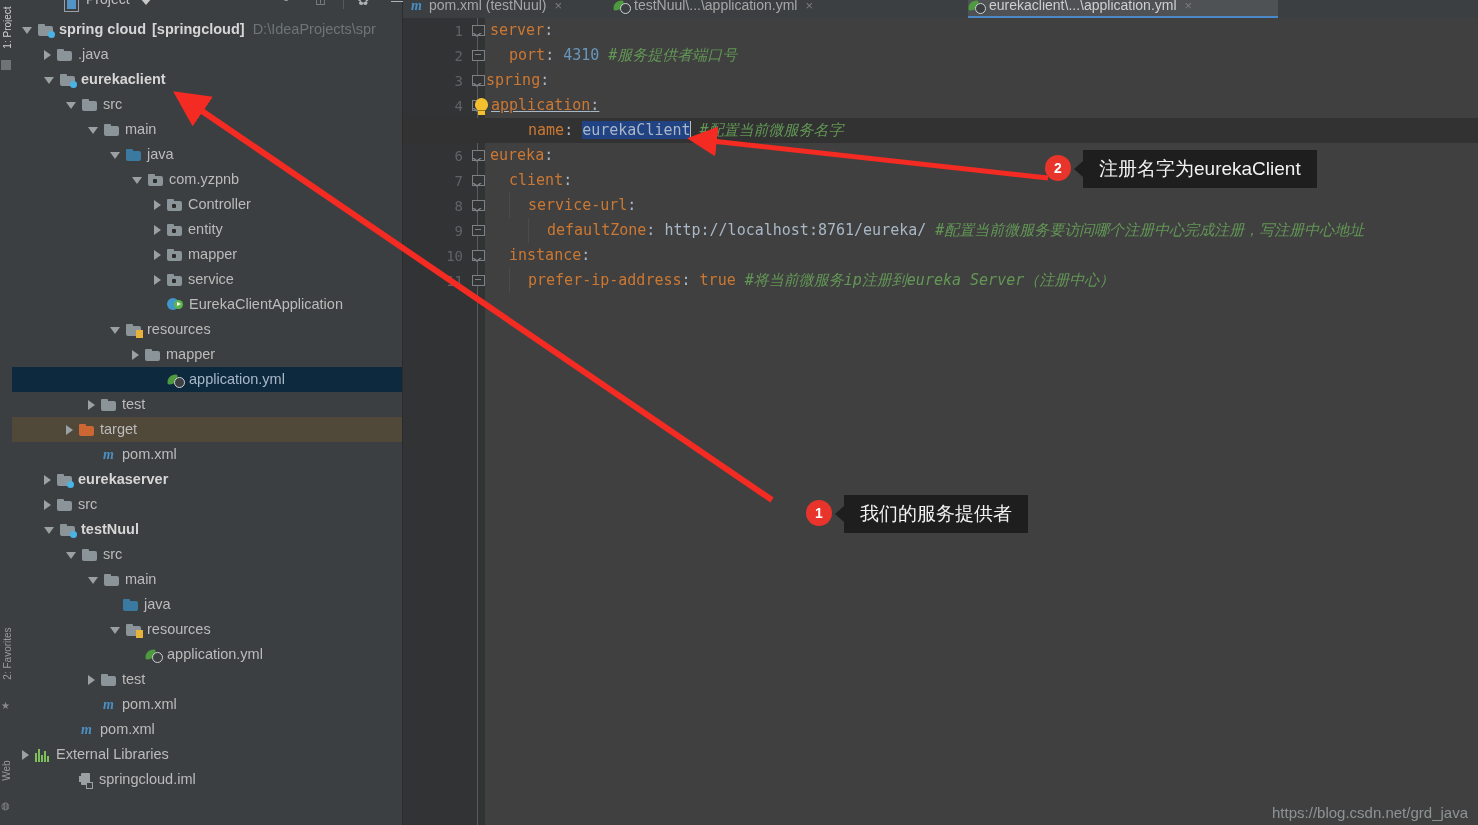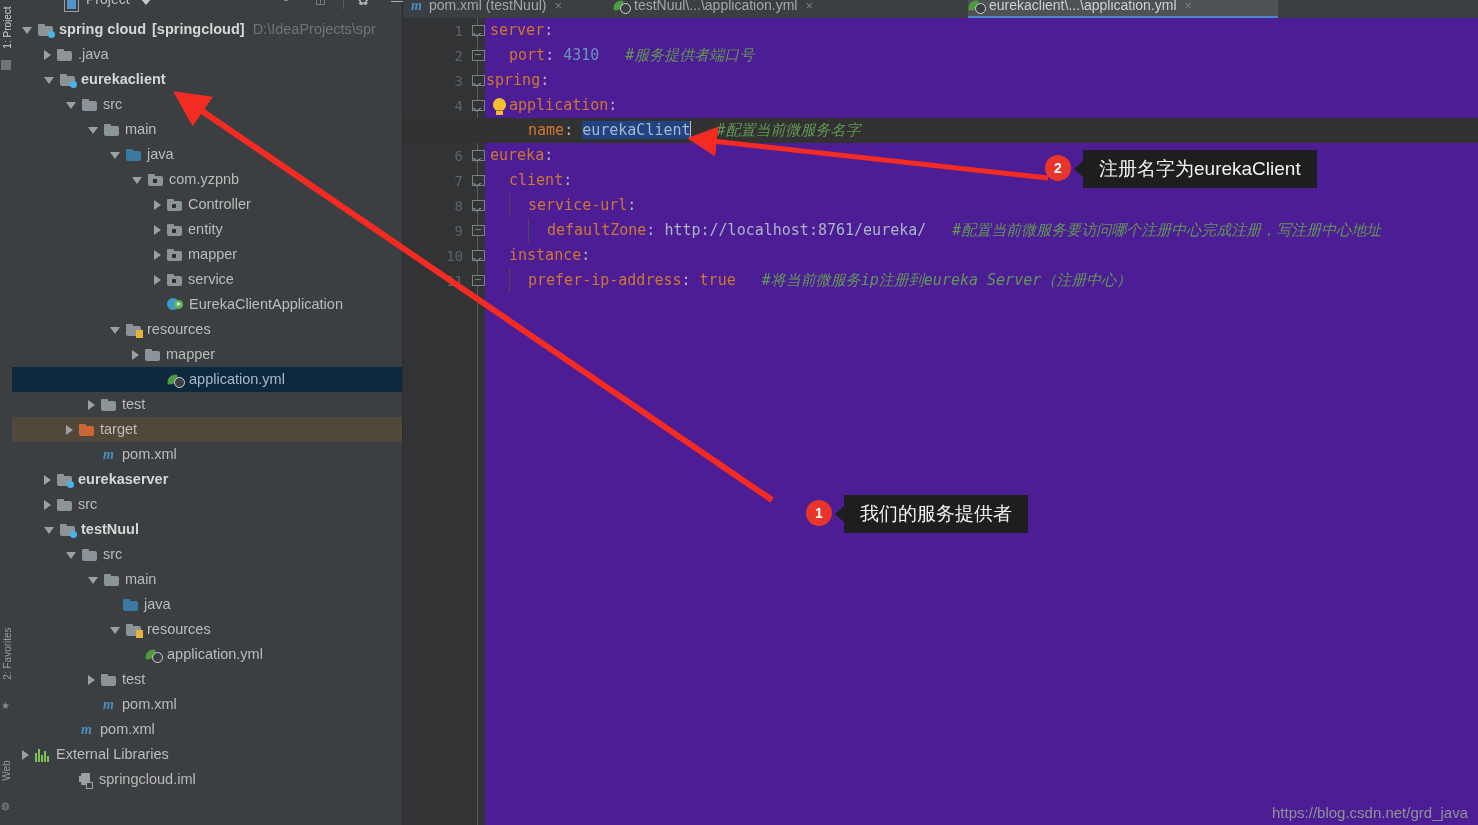--- a/index.html
+++ b/index.html
@@ -133,28 +133,28 @@
   .foldcol{position:absolute;left:68px;top:18px;width:14px;height:807px;background:#313335;}
   .foldline{position:absolute;left:6px;top:0;width:1px;height:807px;background:#595b5d;}
   .foldmark{position:absolute;left:0;width:13px;height:13px;}
   .foldmark .sq{position:absolute;left:1px;top:1px;width:11px;height:9px;border:1px solid #7d8184;background:#313335;}
   .foldmark .pt{position:absolute;left:1px;top:9px;width:0;height:0;
     border-left:5.5px solid transparent;border-right:5.5px solid transparent;border-top:4px solid #7d8184;}
   .foldmark .pt:after{content:"";position:absolute;left:-4.5px;top:-5px;width:0;height:0;
     border-left:4.5px solid transparent;border-right:4.5px solid transparent;border-top:3px solid #313335;}
   .foldmark .dash{position:absolute;left:3.5px;top:5px;width:6px;height:1px;background:#7d8184;}
 
-  .codearea{position:absolute;left:82px;top:18px;width:993px;height:807px;background:#4c1d95;}
+  .codearea{position:absolute;left:82px;top:18px;width:993px;height:807px;background:#404040;}
   .cline{position:absolute;left:0;height:25px;line-height:25px;white-space:nowrap;
     font-family:"DejaVu Sans Mono",monospace;font-size:15px;}
   .curline{position:absolute;left:-82px;width:1075px;height:25px;background:#323232;}
   .k{color:#cc7832;}
   .num{color:#6897bb;}
   .str{color:#a9b7c6;}
-  .cmt{color:#629755;font-style:italic;margin-left:17px;}
+  .cmt{color:#629755;font-style:italic;}
   .sel{background:#214283;color:#a9b7c6;}
   .caret{display:inline-block;width:1px;height:17px;background:#bbbbbb;vertical-align:-3px;margin-left:-1px;}
   .bulb{position:absolute;width:13px;height:13px;border-radius:50% 50% 45% 45%;background:#f5c030;}
   .bulb:after{content:"";position:absolute;left:3px;bottom:-4px;width:7px;height:4px;
     background:#f5c030;border-top:1px solid #9a7a10;}
   .indentguide{position:absolute;width:1px;background:#4b4b4b;}
 
   
   .ann{position:absolute;}
   .badge{position:absolute;width:26px;height:26px;border-radius:50%;background:#e8342a;
@@ -300,21 +300,21 @@
         </div>
       </div>
     <div class="codearea" id="codearea">
         <div class="curline" style="top: 100px;"></div>
         <div class="indentguide" style="left: 24px; top: 175px; height: 25px;"></div>
         <div class="indentguide" style="left: 43px; top: 200px; height: 25px;"></div>
         <div class="indentguide" style="left: 24px; top: 250px; height: 25px;"></div>
         <div class="cline" style="top: 0px; left: 5px;"><span class="k">server</span><span class="str">:</span></div>
         <div class="cline" style="top: 25px; left: 24px;"><span class="k">port</span><span class="str">: </span><span class="num">4310</span><span class="str"> </span><span class="cmt">#服务提供者端口号</span></div>
         <div class="cline" style="top: 50px; left: 1px;"><span class="k">spring</span><span class="str">:</span></div>
-        <div class="cline" style="top: 75px; left: 24px;"><span class="bulb" style="left: -16px; top: 5px;"></span><span class="k">application</span><span class="str">:</span></div>
+        <div class="cline" style="top: 75px; left: 6px; text-decoration: underline;"><span class="bulb" style="left: -16px; top: 5px;"></span><span class="k">application</span><span class="str">:</span></div>
         <div class="cline" style="top: 100px; left: 43px;"><span class="k">name</span><span class="str">: </span><span class="sel">eurekaClient</span><span class="caret"></span><span class="str"> </span><span class="cmt">#配置当前微服务名字</span></div>
         <div class="cline" style="top: 125px; left: 5px;"><span class="k">eureka</span><span class="str">:</span></div>
         <div class="cline" style="top: 150px; left: 24px;"><span class="k">client</span><span class="str">:</span></div>
         <div class="cline" style="top: 175px; left: 43px;"><span class="k">service-url</span><span class="str">:</span></div>
         <div class="cline" style="top: 200px; left: 62px;"><span class="k">defaultZone</span><span class="str">: </span><span class="str">http://localhost:8761/eureka/</span><span class="str"> </span><span class="cmt">#配置当前微服务要访问哪个注册中心完成注册，写注册中心地址</span></div>
         <div class="cline" style="top: 225px; left: 24px;"><span class="k">instance</span><span class="str">:</span></div>
         <div class="cline" style="top: 250px; left: 43px;"><span class="k">prefer-ip-address</span><span class="str">: </span><span class="k">true</span><span class="str"> </span><span class="cmt">#将当前微服务ip注册到eureka Server（注册中心）</span></div>
       </div>
     <div class="watermark">https://blog.csdn.net/grd_java</div>
   </div>

